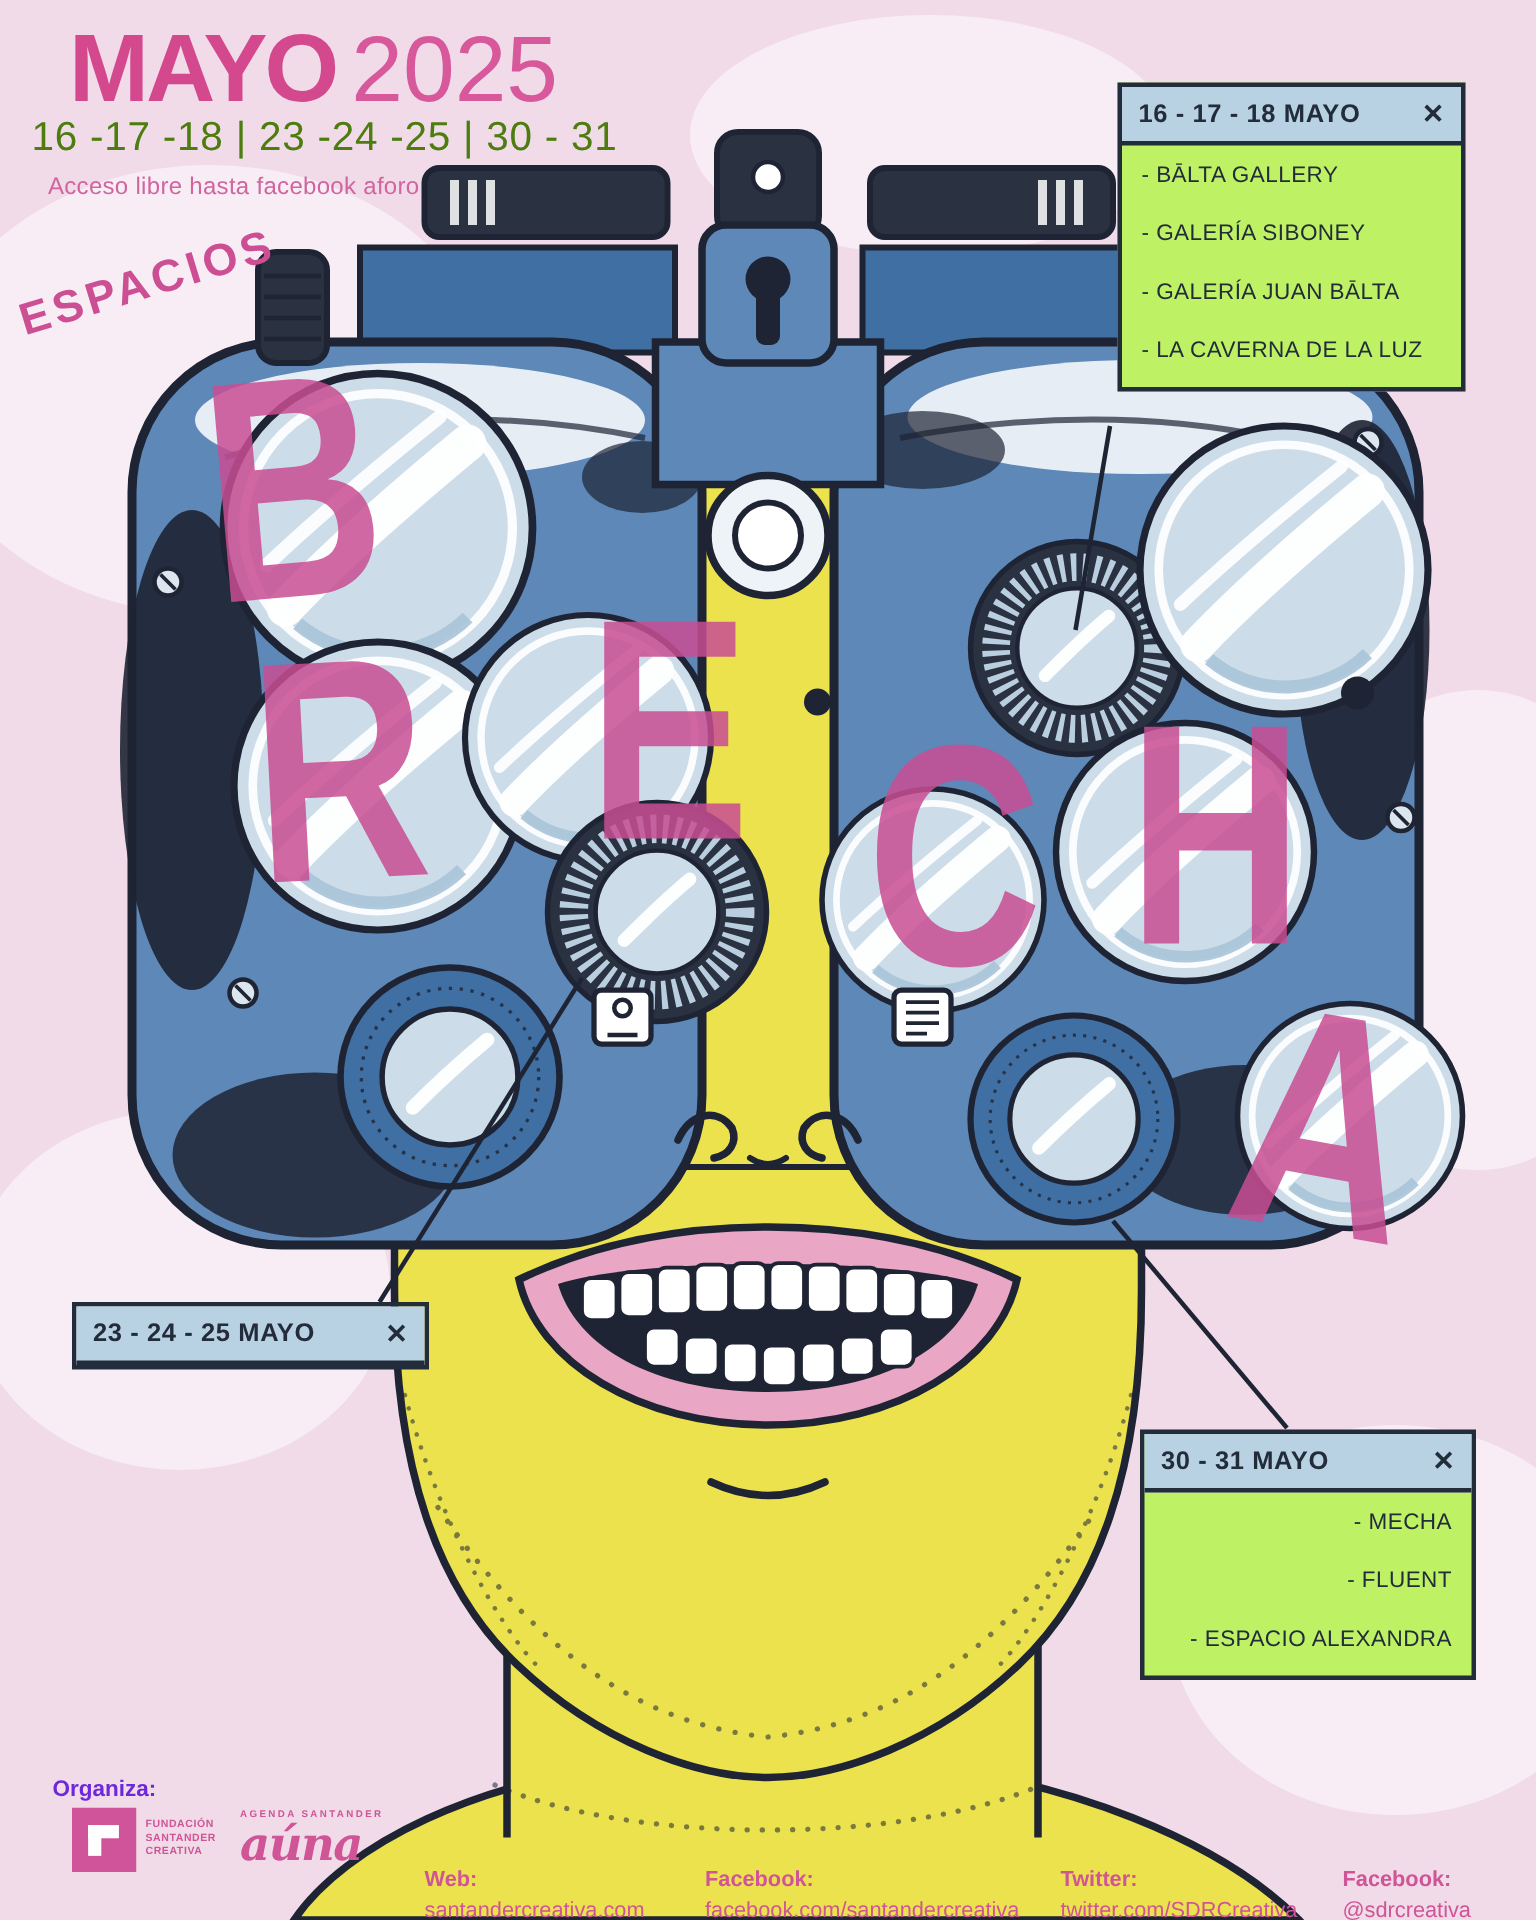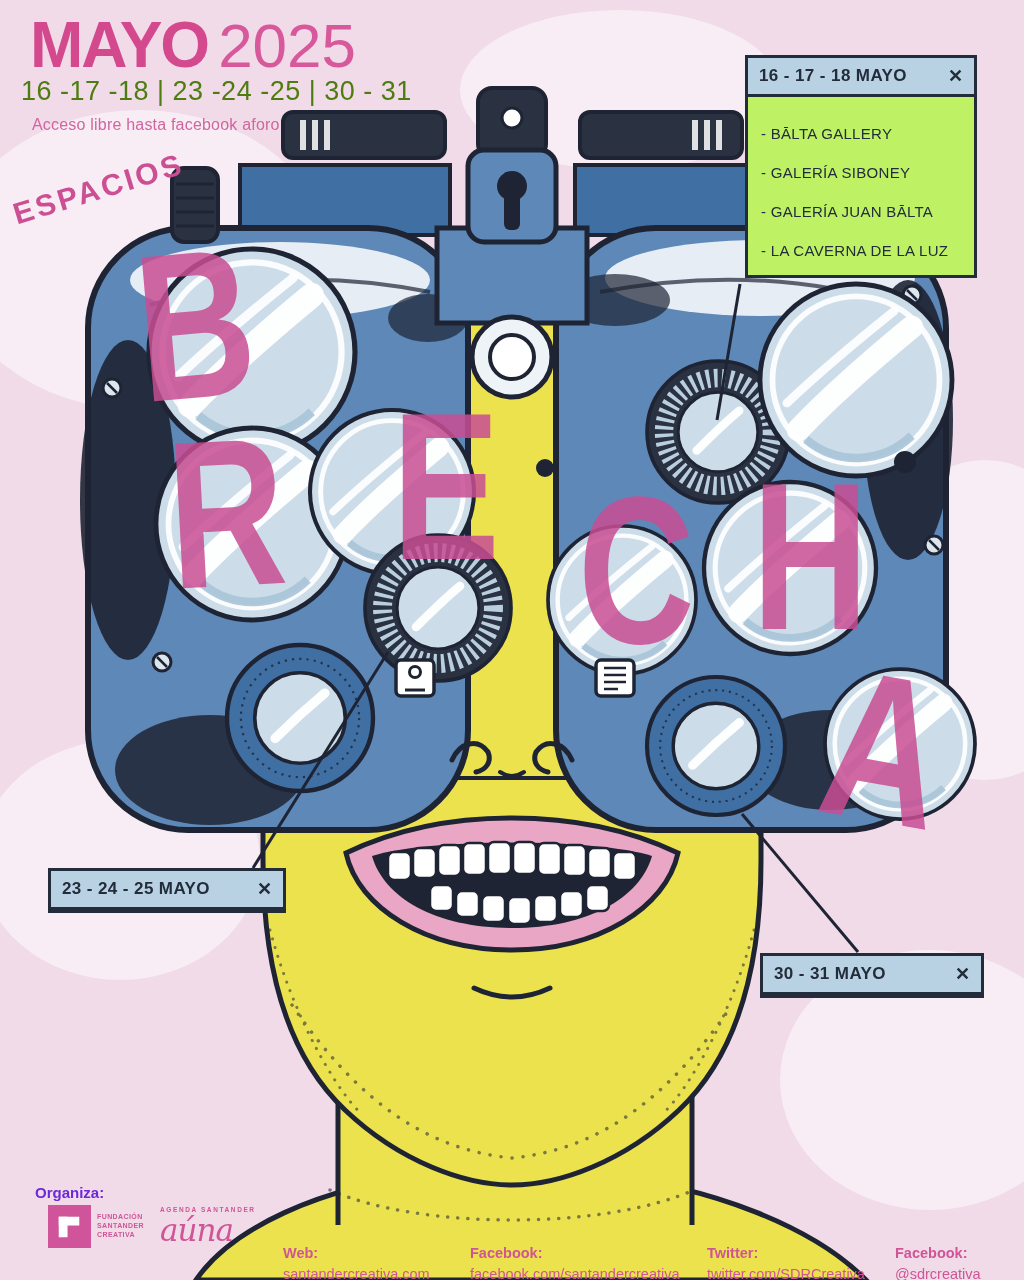--- a/index.html
+++ b/index.html
@@ -3,45 +3,45 @@
 <meta charset="utf-8">
 <style>
   html,body{margin:0;padding:0;}
   body{
     width:1024px;height:1280px;position:relative;overflow:hidden;
     background:#f1dbe9;
     font-family:"Liberation Sans", sans-serif;
   }
   .abs{position:absolute;}
   
-  #title{left:30px;top:8px;white-space:nowrap;color:#d4498e;}
+  #title{left:46px;top:8px;white-space:nowrap;color:#d4498e;}
   #title .month{font-size:64px;font-weight:700;letter-spacing:-2px;}
   #title .year{font-size:62px;font-weight:400;margin-left:10px;letter-spacing:0px;color:#d8599b;}
   #dates{left:21px;top:76px;font-size:27px;font-weight:400;color:#4d7c0f;letter-spacing:.5px;white-space:nowrap;}
   #access{left:32px;top:116px;font-size:16px;font-weight:500;color:#d0659f;letter-spacing:.2px;}
   #espacios{left:14px;top:198px;font-size:30px;font-weight:700;color:#cc4f93;letter-spacing:3px;
             transform:rotate(-17deg);transform-origin:0 50%;}
   
   .letter{position:absolute;font-weight:700;font-size:210px;line-height:1;color:#c94e94;opacity:.85;
           transform-origin:0 0;}
   
   .dialog{position:absolute;background:#bef264;border:3px solid #232c3a;}
   .dialog-header{display:flex;align-items:center;justify-content:space-between;
                  background:#b9d2e3;border-bottom:3px solid #232c3a;padding:8px 11px;}
   .dialog-title{font-size:17px;font-weight:700;letter-spacing:.4px;color:#232c3a;white-space:nowrap;}
   .dialog-close{font-size:18px;font-weight:700;color:#232c3a;line-height:1;margin-left:8px;}
-  .dialog-body{padding:28px 13px 16px;display:flex;flex-direction:column;gap:22px;}
+  .dialog-body{padding:11px 13px 16px;display:flex;flex-direction:column;gap:22px;}
   .dialog-item{font-size:15px;font-weight:500;letter-spacing:.3px;color:#232c3a;white-space:nowrap;}
   
   #organiza{left:35px;top:1184px;font-size:15px;font-weight:700;color:#6d28d9;}
   #fsc-logo{left:48px;top:1205px;width:43px;height:43px;}
   #fsc-text{left:97px;top:1212px;font-size:7px;font-weight:700;color:#cf5596;line-height:9px;letter-spacing:.4px;}
   #auna{left:160px;top:1206px;color:#cf5596;}
   #auna .auna-top{font-size:6.5px;font-weight:700;letter-spacing:1.6px;}
-  #auna .auna-name{font-family:"DejaVu Serif", serif;font-style:italic;font-weight:400;
+  #auna .auna-name{font-family:"DejaVu Serif", serif;font-style:italic;font-weight:700;
                    font-size:31px;line-height:34px;letter-spacing:-1px;}
   .link-col{position:absolute;top:1212px;color:#cf5596;}
   .link-label{font-size:14.5px;font-weight:700;margin-bottom:5px;margin-top:33px;}
   .link-value{font-size:14.5px;font-weight:400;white-space:nowrap;}
   
   #art{left:0;top:0;width:1024px;height:1280px;}
 </style>
 </head>
 <body>
 
@@ -251,20 +251,25 @@
     <span class="dialog-title">23 - 24 - 25 MAYO</span>
     <span class="dialog-close">✕</span>
   </div>
 </div>
 
 <div class="dialog" style="left:760px;top:953px;width:218px;text-align:right;">
   <div class="dialog-header">
     <span class="dialog-title">30 - 31 MAYO</span>
     <span class="dialog-close">✕</span>
   </div>
+  <div class="dialog-body">
+    <div class="dialog-item">- MECHA</div>
+    <div class="dialog-item">- FLUENT</div>
+    <div class="dialog-item">- ESPACIO ALEXANDRA</div>
+  </div>
 </div>
 
 <div id="organiza" class="abs">Organiza:</div>
 
 <svg id="fsc-logo" class="abs" viewBox="0 0 44 44" aria-hidden="true">
   <rect width="44" height="44" fill="#d0549a"></rect>
   <rect x="11" y="12" width="9" height="21" fill="#ffffff"></rect>
   <rect x="11" y="12" width="21" height="9" fill="#ffffff"></rect>
 </svg>
 <div id="fsc-text" class="abs">

